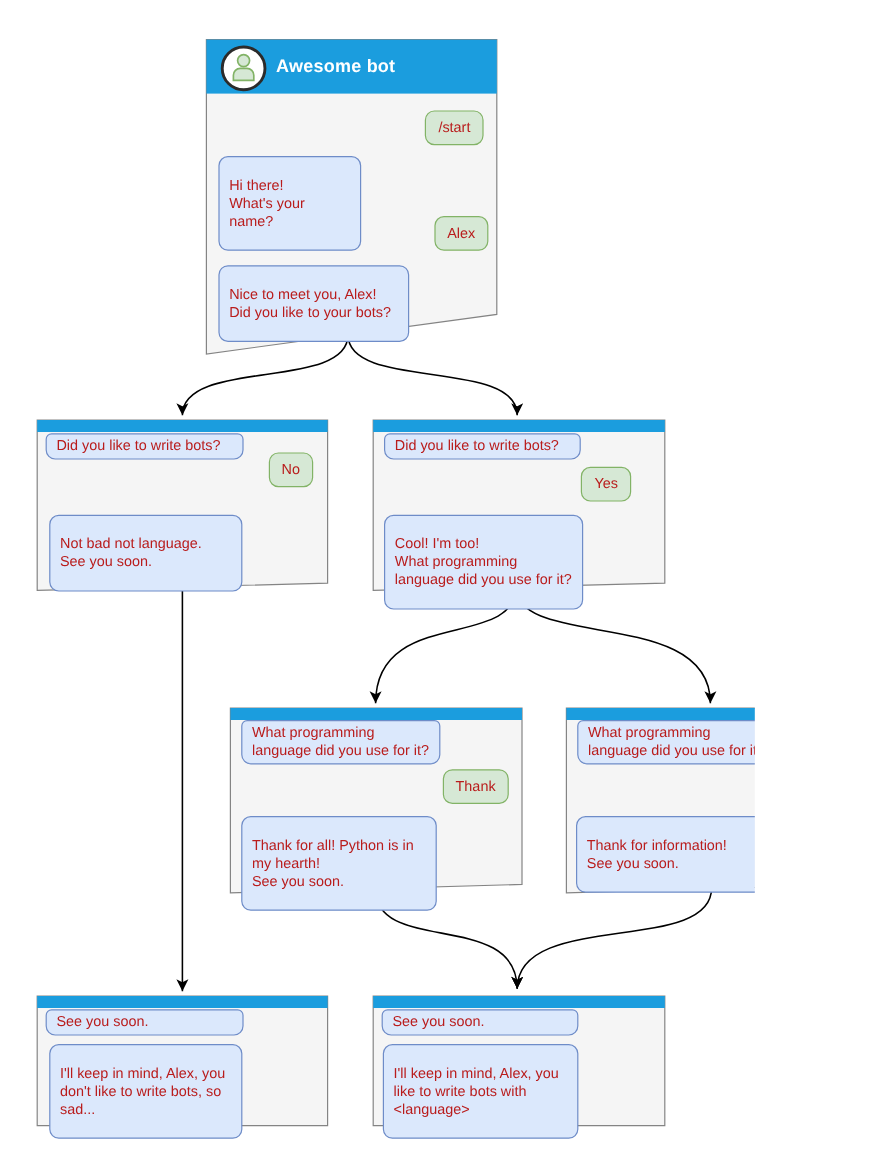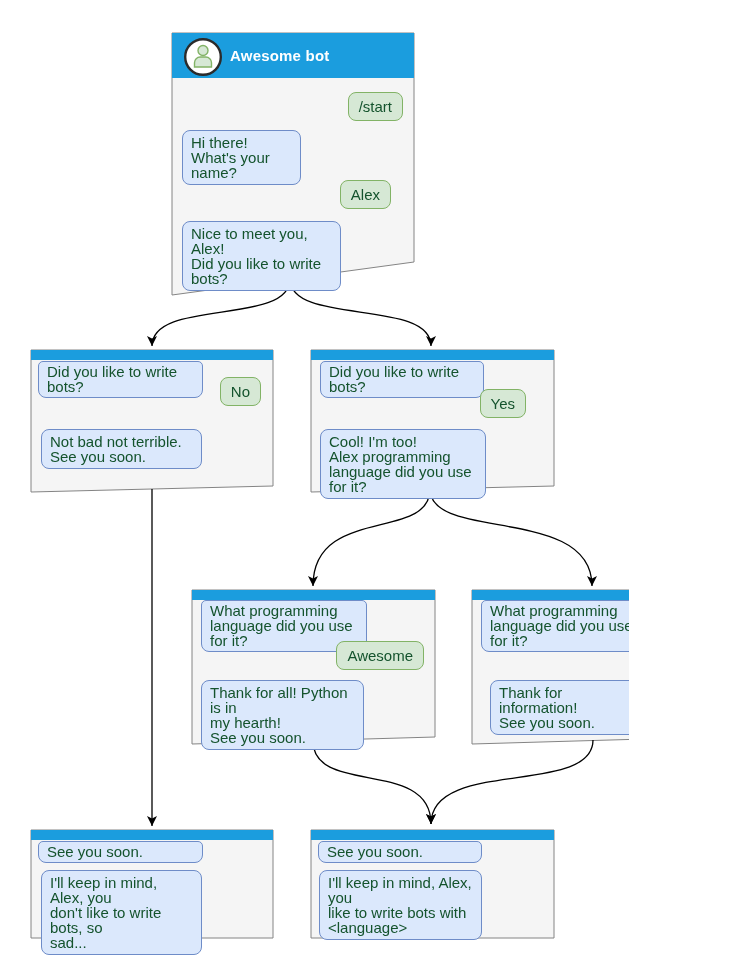--- a/index.html
+++ b/index.html
@@ -9,24 +9,24 @@
   }
   .layer{position:absolute;left:0;top:0;width:743px;height:971px;}
   .window{position:absolute;}
   .win-header{position:absolute;left:0;top:0;right:0;background:#1b9dde;}
   .win-title{
     position:absolute;left:58px;top:0;height:45px;display:flex;align-items:center;
     color:#ffffff;font-size:15px;font-weight:bold;letter-spacing:.2px;
   }
   .avatar{position:absolute;left:11px;top:4px;}
   .bubble{
-    position:absolute;box-sizing:border-box;font-size:15px;line-height:15px;
-    color:#14532d;white-space:pre-line;
+    position:absolute;box-sizing:border-box;font-size:12px;line-height:15px;
+    color:#b91c1c;white-space:pre-line;
   }
-  .bot{background:#dbe8fc;border:1px solid #6e8cc8;border-radius:8px;padding:4px 8px;}
+  .bot{background:#dbe8fc;border:1px solid #6e8cc8;border-radius:8px;padding:16px 8px;}
   .user{background:#d6e8d5;border:1px solid #82b366;border-radius:8px;padding:6px 10px;}
   .clipped{padding-top:2px;padding-bottom:3px;border-top-left-radius:5px;border-top-right-radius:5px;}
 </style>
 </head>
 <body>
 
 <div class="canvas">
 
   <svg class="layer" width="743" height="971" viewBox="0 0 743 971">
     <defs>
@@ -56,58 +56,58 @@
     <div class="win-header" style="height:45px"></div>
     <svg class="avatar" width="40" height="40" viewBox="0 0 40 40">
       <circle cx="20" cy="20" r="17.8" fill="#ffffff" stroke="#2b2b2b" stroke-width="2.4"></circle>
       <circle cx="20" cy="13.5" r="5" fill="#d6e8d5" stroke="#82b366" stroke-width="1.4"></circle>
       <path d="M11.5,30 v-4.3 a5.7,5.7 0 0 1 5.7,-5.7 h5.6 a5.7,5.7 0 0 1 5.7,5.7 V30 Z" fill="#d6e8d5" stroke="#82b366" stroke-width="1.4"></path>
     </svg>
     <div class="win-title">Awesome bot</div>
     <div class="bubble user" style="right:11px;top:59px">/start</div>
     <div class="bubble bot" style="left:10px;top:97px;width:119px">Hi there!
 What's your name?</div>
-    <div class="bubble user" style="right:23px;top:147px">Alex</div>
+    <div class="bubble user" style="right:7px;top:147px">Alex</div>
     <div class="bubble bot" style="left:10px;top:188px;width:159px">Nice to meet you, Alex!
-Did you like to write bots?</div>
+Did you like to your bots?</div>
   </div>
 
   <div class="window" style="left:31px;top:350px;width:242px;height:142px">
     <div class="win-header" style="height:10px"></div>
     <div class="bubble bot clipped" style="left:7px;top:11px;width:165px">Did you like to write bots?</div>
     <div class="bubble user" style="right:12px;top:27px">No</div>
-    <div class="bubble bot" style="left:10px;top:79px;width:161px">Not bad not terrible.
+    <div class="bubble bot" style="left:10px;top:79px;width:161px">Not bad not language.
 See you soon.</div>
   </div>
 
   <div class="window" style="left:311px;top:350px;width:243px;height:142px">
     <div class="win-header" style="height:10px"></div>
     <div class="bubble bot clipped" style="left:9px;top:11px;width:164px">Did you like to write bots?</div>
     <div class="bubble user" style="right:28px;top:39px">Yes</div>
     <div class="bubble bot" style="left:9px;top:79px;width:166px">Cool! I'm too!
-Alex programming
+What programming
 language did you use for it?</div>
   </div>
 
   <div class="window" style="left:192px;top:590px;width:243px;height:154px">
     <div class="win-header" style="height:10px"></div>
     <div class="bubble bot clipped" style="left:9px;top:10px;width:166px">What programming
 language did you use for it?</div>
-    <div class="bubble user" style="right:11px;top:51px">Awesome</div>
+    <div class="bubble user" style="right:11px;top:51px">Thank</div>
     <div class="bubble bot" style="left:9px;top:90px;width:163px">Thank for all! Python is in
 my hearth!
 See you soon.</div>
   </div>
 
   <div class="window" style="left:472px;top:590px;width:243px;height:154px">
     <div class="win-header" style="height:10px"></div>
     <div class="bubble bot clipped" style="left:9px;top:10px;width:166px">What programming
 language did you use for it?</div>
     <div class="bubble user" style="right:11px;top:59px">Go</div>
-    <div class="bubble bot" style="left:18px;top:90px;width:163px">Thank for information!
+    <div class="bubble bot" style="left:8px;top:90px;width:163px">Thank for information!
 See you soon.</div>
   </div>
 
   <div class="window" style="left:31px;top:830px;width:242px;height:108px">
     <div class="win-header" style="height:10px"></div>
     <div class="bubble bot clipped" style="left:7px;top:11px;width:165px">See you soon.</div>
     <div class="bubble bot" style="left:10px;top:40px;width:161px">I'll keep in mind, Alex, you
 don't like to write bots, so
 sad...</div>
   </div>

